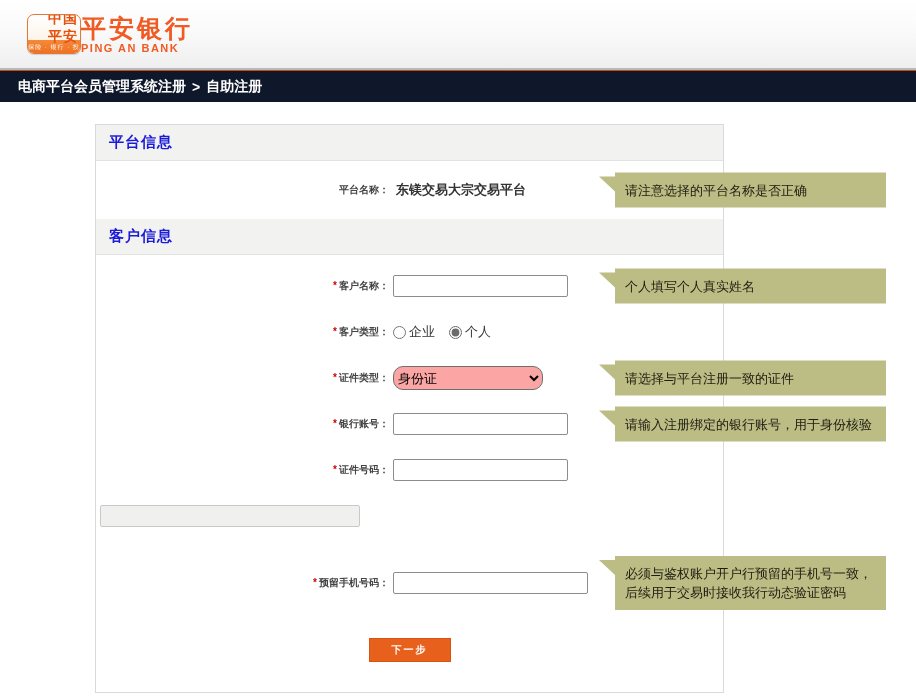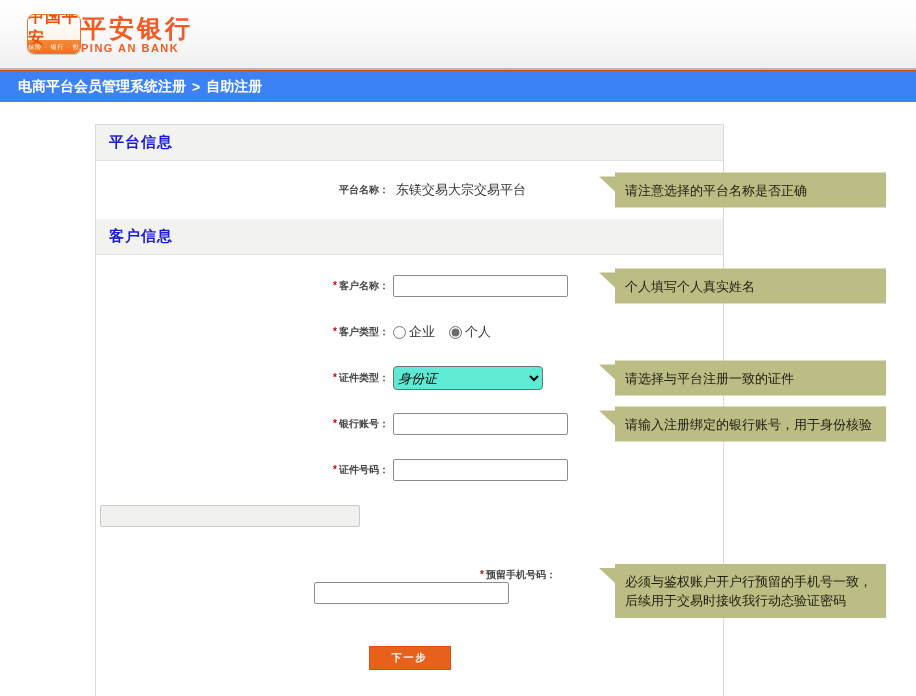--- a/index.html
+++ b/index.html
@@ -19,39 +19,39 @@
   }
   .logo {
     width: 54px; height: 40px;
     border: 1px solid #e07a35; border-radius: 7px;
     overflow: hidden; background: linear-gradient(#ffffff, #fceedd);
     box-shadow: 0 1px 1px rgba(0,0,0,.15);
     flex: 0 0 auto;
   }
   .logo-top {
     height: 25px; display: flex; align-items: center; justify-content: center;
-    color: #e8500f; font-weight: bold; font-size: 16px; letter-spacing: 1px;
+    color: #e8500f; font-weight: bold; font-size: 14px; letter-spacing: 1px; margin-left: 20px;
   }
   .logo-bottom {
     height: 14px; background: linear-gradient(#f48a3a, #ef6f1f);
     color: #fff; font-size: 6px; line-height: 14px; text-align: center;
     letter-spacing: 1px;
   }
   .brand { }
   .brand-cn {
     color: #f05a23; font-size: 25px; font-weight: bold; letter-spacing: 3px;
     line-height: 26px;
   }
   .brand-en {
     color: #f05a23; font-size: 11px; font-weight: bold; letter-spacing: 1.5px;
     margin-top: 1px;
   }
   
   .breadcrumb {
-    height: 32px; background: #3b82f6;
+    height: 32px; background: #0f172a;
     border-top: 1px solid #c94d15;
     display: flex; align-items: center;
     padding-left: 18px;
     color: #fff; font-size: 14px; font-weight: bold; text-align: right;
   }
   .breadcrumb .sep { margin: 0 6px; font-weight: bold; }
   
   .main { padding-top: 22px; }
   .panel {
     margin-left: 95px; width: 629px; min-height: 566px;
@@ -73,35 +73,35 @@
   }
   .platform-row { min-height: 58px; border-bottom: 0; }
   .rows { padding-top: 8px; }
   .label-col {
     width: 293px; text-align: right; flex: 0 0 auto;
     font-size: 10px; font-weight: bold; color: #444;
     white-space: nowrap;
   }
   .req { color: #cc0000; margin-right: 2px; font-weight: bold; }
   .control-col { margin-left: 4px; display: flex; align-items: center; }
-  .static-value { font-size: 13px; color: #333; font-weight: normal; margin-left: 3px; }
+  .static-value { font-size: 13px; color: #333; font-weight: bold; margin-left: 3px; }
   input[type=text] {
     width: 175px; height: 22px;
     border: 1px solid #8c8c8c; border-radius: 2px;
     font-size: 13px; padding: 0 4px; background: #fff; outline: none;
   }
   input[type=text]:disabled, input.disabled {
     background: #f0f0ef; border: 1px solid #c9c9c9; color: #888;
   }
   input.wide { width: 260px; }
   input.phone { width: 195px; }
   select {
     width: 150px; height: 24px;
-    border: 1px solid #6f6f6f; border-radius: 4px;
-    font-size: 13px; background: #5eead4; outline: none; font-style: italic;
+    border: 1px solid #6f6f6f; border-radius: 10px;
+    font-size: 13px; background: #fca5a5; outline: none;
   }
   .radio-opt {
     display: inline-flex; align-items: center;
     font-size: 13px; color: #333; margin-right: 14px; cursor: pointer;
   }
   .radio-opt input { margin-right: 3px; accent-color: #6b6b6b; }
   
   .tooltip {
     position: absolute; left: 503px; top: 50%;
     transform: translateY(-50%);
@@ -119,21 +119,21 @@
     font-size: 13px; line-height: 19px;
     padding: 8px 10px; width: 271px;
   }
   
   .btn-row { text-align: center; margin-top: 32px; padding-bottom: 30px; }
   .next-btn {
     background: #e8611c; border: 1px solid #d9520f;
     color: #fff; font-size: 10px; font-weight: bold;
     padding: 4px 22px; cursor: pointer; letter-spacing: 2px;
   }
-  .mt-gap { margin-top: 29px; flex-direction: column; }
+  .mt-gap { margin-top: 21px; }
 </style>
 </head>
 <body>
 
 <div class="header">
   <div class="logo">
     <div class="logo-top">中国平安</div>
     <div class="logo-bottom">保险 · 银行 · 投资</div>
   </div>
   <div class="brand">

